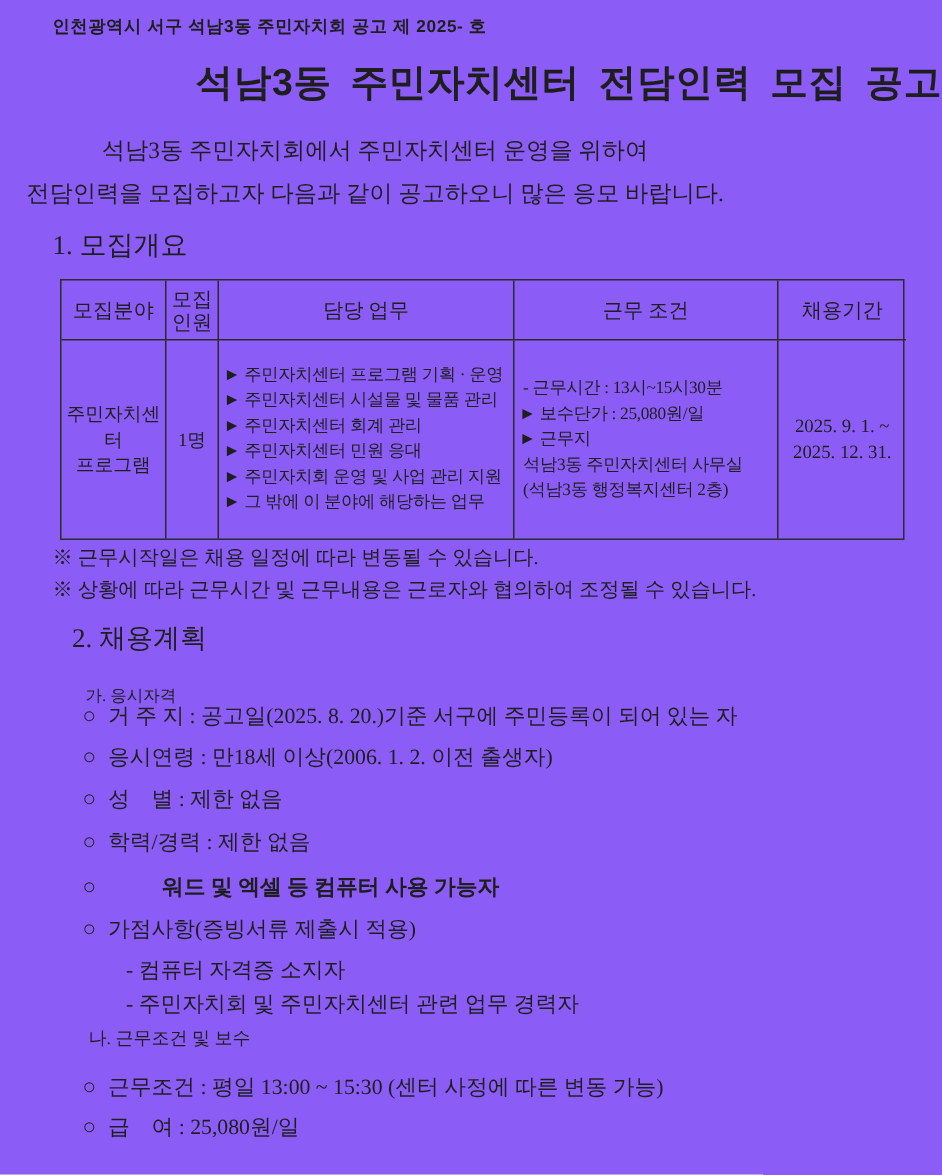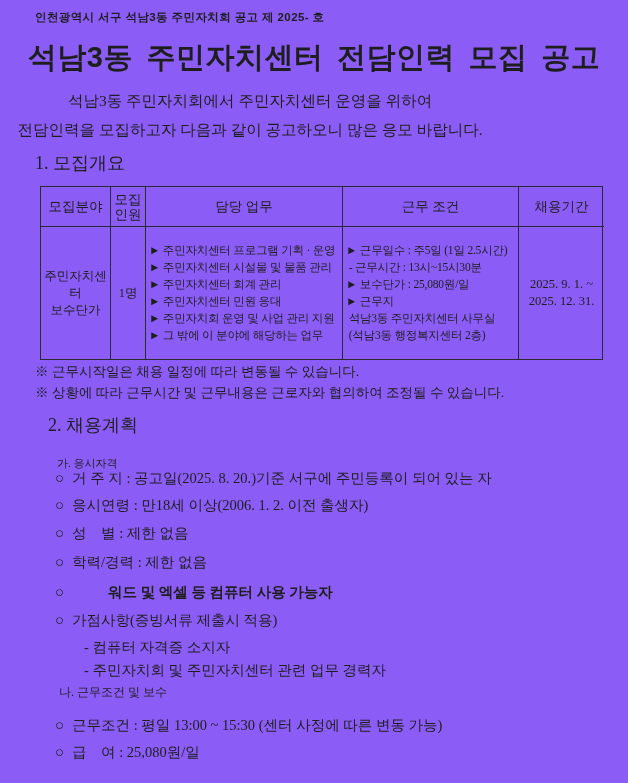--- a/index.html
+++ b/index.html
@@ -16,23 +16,23 @@
 
   
   .doc-number{
     left:35px;top:10px;
     font-family:"Liberation Sans","DejaVu Sans",sans-serif;
     font-weight:bold;font-size:11.5px;letter-spacing:0.4px;
     white-space:pre;
   }
   .title{
     left:0;top:38px;width:628px;
-    text-align:center;
+    text-align:right;
     font-family:"Liberation Sans","DejaVu Sans",sans-serif;
-    font-weight:bold;font-size:29px;letter-spacing:0.5px;word-spacing:5px;
+    font-weight:bold;font-size:25px;letter-spacing:0.5px;word-spacing:5px;
     white-space:pre;
   }
   .intro{
     left:0;top:86px;width:500px;
     text-align:center;
     font-size:15.5px;line-height:29px;
   }
   .intro div{white-space:pre;}
 
   
@@ -104,32 +104,31 @@
 
   <div class="abs recruit-table">
     <div class="cell th">모집분야</div>
     <div class="cell th">모집
 인원</div>
     <div class="cell th">담당 업무</div>
     <div class="cell th">근무 조건</div>
     <div class="cell th last">채용기간</div>
 
     <div class="cell td">주민자치센터
-보수단가</div>
+프로그램</div>
     <div class="cell td">1명</div>
     <div class="cell list">
       <div>► 주민자치센터 프로그램 기획 · 운영</div>
       <div>► 주민자치센터 시설물 및 물품 관리</div>
       <div>► 주민자치센터 회계 관리</div>
       <div>► 주민자치센터 민원 응대</div>
       <div>► 주민자치회 운영 및 사업 관리 지원</div>
       <div>► 그 밖에 이 분야에 해당하는 업무</div>
     </div>
     <div class="cell list">
-      <div>► 근무일수 : 주5일 (1일 2.5시간)</div>
       <div> - 근무시간 : 13시~15시30분</div>
       <div>► 보수단가 : 25,080원/일</div>
       <div>► 근무지</div>
       <div> 석남3동 주민자치센터 사무실</div>
       <div> (석남3동 행정복지센터 2층)</div>
     </div>
     <div class="cell td last">2025. 9. 1. ~
 2025. 12. 31.</div>
   </div>
 

